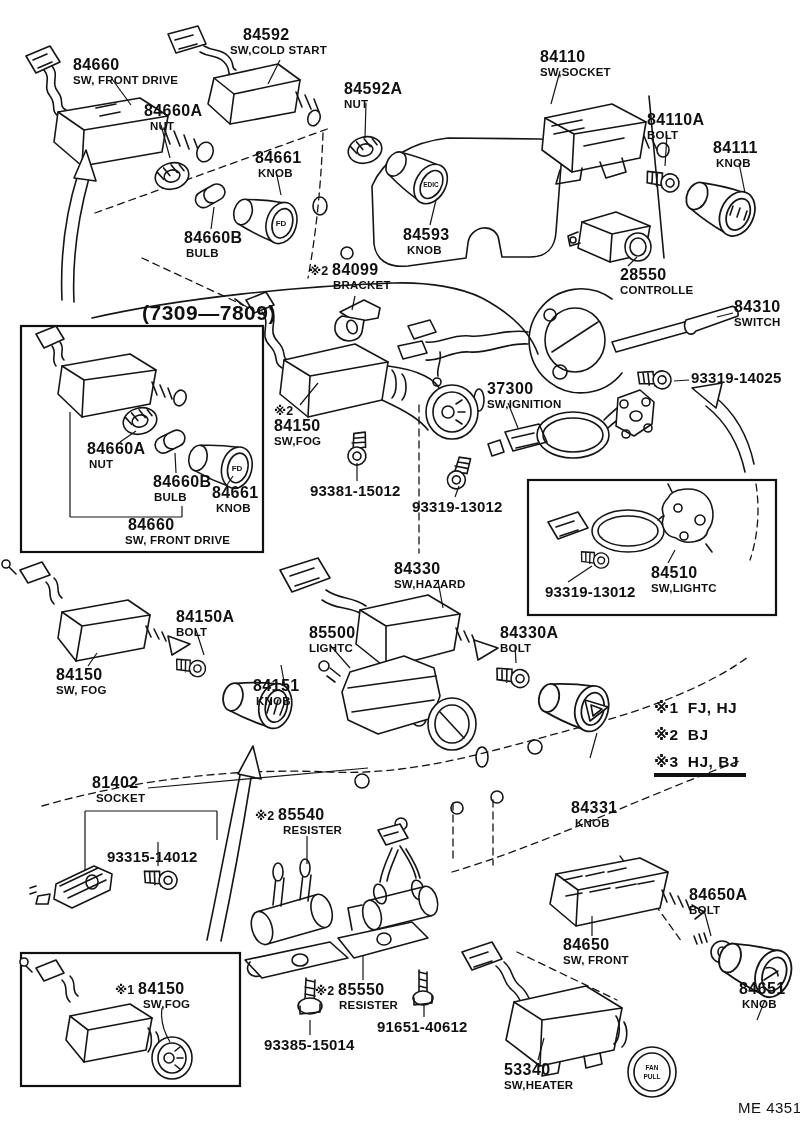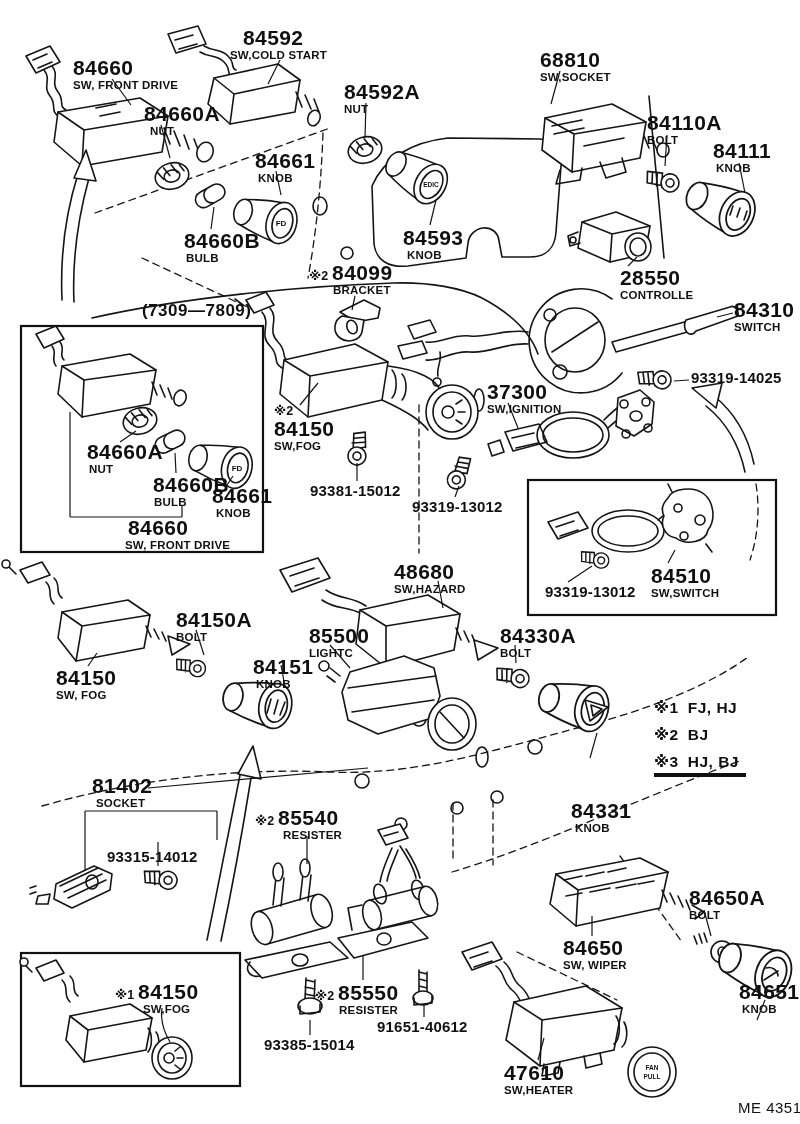--- a/index.html
+++ b/index.html
@@ -7,26 +7,26 @@
         font-family:"Liberation Sans","DejaVu Sans",sans-serif;color:#101010}
   svg{position:absolute;left:0;top:0}
   .s{fill:none;stroke:#151515;stroke-width:1.6;stroke-linecap:round;stroke-linejoin:round}
   .sf{fill:#fff;stroke:#151515;stroke-width:1.6;stroke-linejoin:round;stroke-linecap:round}
   .d{fill:none;stroke:#151515;stroke-width:1.3;stroke-dasharray:7 5;stroke-linecap:round}
   .ld{fill:none;stroke:#151515;stroke-width:1.2}
   .bx{fill:none;stroke:#101010;stroke-width:2.2}
   .km{font:700 8px "Liberation Sans","DejaVu Sans",sans-serif;fill:#111;text-anchor:middle}
   .km2{font:700 6.5px "Liberation Sans","DejaVu Sans",sans-serif;fill:#111;text-anchor:middle}
   .lbl{position:absolute;white-space:nowrap;line-height:1}
-  .pn{display:block;font-size:21px;font-weight:700;letter-spacing:.4px}
+  .pn{display:block;font-size:16px;font-weight:700;letter-spacing:.4px}
   .pn.sm{font-size:15px;letter-spacing:.2px}
   .ds{display:block;font-size:11.5px;font-weight:700;letter-spacing:.2px;margin-top:2px}
   .mk{font-size:12.5px;font-weight:700}
   .row{display:flex;align-items:baseline;gap:4px}
-  .cap{font-size:17px;font-weight:700;letter-spacing:.5px}
+  .cap{font-size:21px;font-weight:700;letter-spacing:.5px}
   .legend{position:absolute}
   .lg-row{display:flex;gap:9px;font-size:15.5px;font-weight:700;letter-spacing:.5px;margin-bottom:9px}
   .lg-line{width:92px;height:3.5px;background:#101010;margin-top:-1px}
   .foot{font-size:15px;font-weight:400;letter-spacing:.5px}
 </style>
 </head>
 <body>
 
 <div class="page">
 
@@ -398,21 +398,21 @@
 </div>
 <div class="lbl" style="left:344px;top:81px">
   <span class="pn">84592A</span>
   <span class="ds">NUT</span>
 </div>
 <div class="lbl" style="left:255px;top:150px">
   <span class="pn">84661</span>
   <span class="ds" style="padding-left:3px">KNOB</span>
 </div>
 <div class="lbl" style="left:540px;top:49px">
-  <span class="pn">68810</span>
+  <span class="pn">84110</span>
   <span class="ds">SW,SOCKET</span>
 </div>
 <div class="lbl" style="left:647px;top:112px">
   <span class="pn">84110A</span>
   <span class="ds">BOLT</span>
 </div>
 <div class="lbl" style="left:713px;top:140px">
   <span class="pn">84111</span>
   <span class="ds" style="padding-left:3px">KNOB</span>
 </div>
@@ -474,31 +474,31 @@
 </div>
 <div class="lbl" style="left:487px;top:381px">
   <span class="pn">37300</span>
   <span class="ds">SW,IGNITION</span>
 </div>
 <div class="lbl" style="left:545px;top:584px">
   <span class="pn sm">93319-13012</span>
 </div>
 <div class="lbl" style="left:651px;top:565px">
   <span class="pn">84510</span>
-  <span class="ds">SW,SWITCH</span>
+  <span class="ds">SW,LIGHTC</span>
 </div>
 <div class="lbl" style="left:394px;top:561px">
-  <span class="pn">48680</span>
+  <span class="pn">84330</span>
   <span class="ds">SW,HAZARD</span>
 </div>
 <div class="lbl" style="left:176px;top:609px">
   <span class="pn">84150A</span>
   <span class="ds">BOLT</span>
 </div>
-<div class="lbl" style="left:253px;top:656px">
+<div class="lbl" style="left:253px;top:678px">
   <span class="pn">84151</span>
   <span class="ds" style="padding-left:3px">KNOB</span>
 </div>
 <div class="lbl" style="left:309px;top:625px">
   <span class="pn">85500</span>
   <span class="ds">LIGHTC</span>
 </div>
 <div class="lbl" style="left:500px;top:625px">
   <span class="pn">84330A</span>
   <span class="ds">BOLT</span>
@@ -540,32 +540,32 @@
 </div>
 <div class="lbl" style="left:115px;top:981px">
   <span class="row">
         <span class="mk">※1</span>
         <span class="pn">84150</span>
       </span>
   <span class="ds" style="padding-left:28px">SW,FOG</span>
 </div>
 <div class="lbl" style="left:563px;top:937px">
   <span class="pn">84650</span>
-  <span class="ds">SW, WIPER</span>
+  <span class="ds">SW, FRONT</span>
 </div>
 <div class="lbl" style="left:689px;top:887px">
   <span class="pn">84650A</span>
   <span class="ds">BOLT</span>
 </div>
 <div class="lbl" style="left:739px;top:981px">
   <span class="pn">84651</span>
   <span class="ds" style="padding-left:3px">KNOB</span>
 </div>
 <div class="lbl" style="left:504px;top:1062px">
-  <span class="pn">47610</span>
+  <span class="pn">53340</span>
   <span class="ds">SW,HEATER</span>
 </div>
 
 <div class="legend" style="left:654px;top:699px">
   <div class="lg-row">
     <span>※1</span>
         <span>FJ, HJ</span>
   </div>
   <div class="lg-row">
     <span>※2</span>

